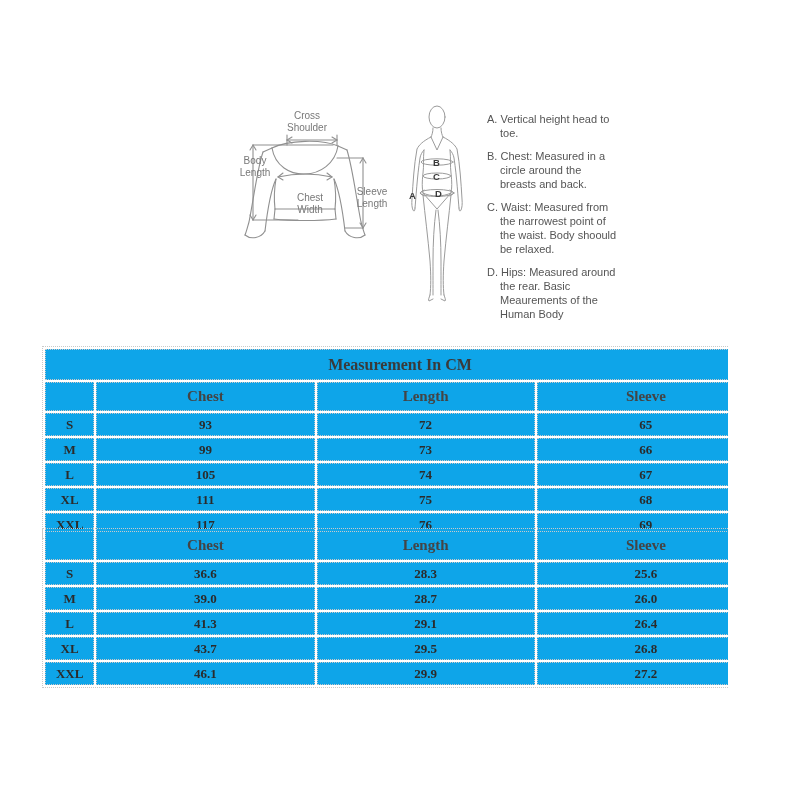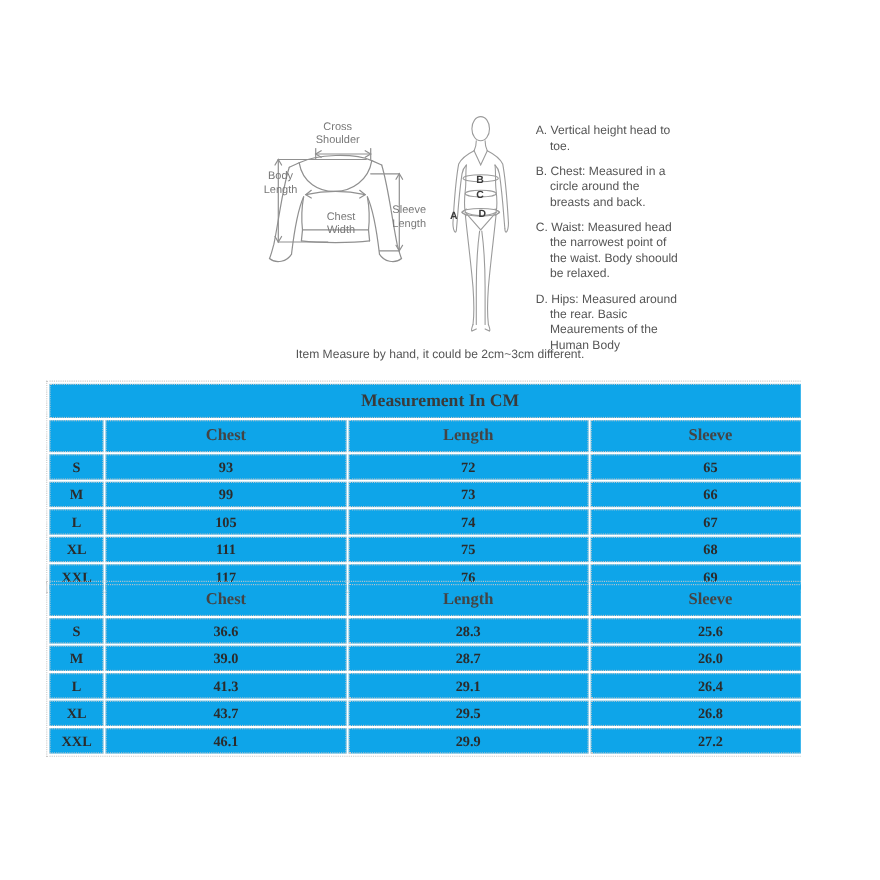--- a/index.html
+++ b/index.html
@@ -113,25 +113,24 @@
       <text x="6" y="96">A</text>
       <text x="30" y="63">B</text>
       <text x="30" y="77">C</text>
       <text x="32" y="94">D</text>
     </g>
   </svg>
 
   <div class="notes">
     <div class="note-item">A. Vertical height head to toe.</div>
     <div class="note-item">B. Chest: Measured in a circle around the breasts and back.</div>
-    <div class="note-item">C. Waist: Measured head the narrowest point of the waist. Body shoould be relaxed.</div>
+    <div class="note-item">C. Waist: Measured from the narrowest point of the waist. Body shoould be relaxed.</div>
     <div class="note-item">D. Hips: Measured around the rear. Basic Meaurements of the Human Body</div>
   </div>
 
-  <div class="hand-note">Item Measure by hand, it could be 2cm~3cm different.</div>
 
   <table class="size-table tbl-cm">
     <colgroup>
         <col style="width:7%">
         <col style="width:31%">
         <col style="width:31%">
         <col style="width:31%">
       </colgroup>
     <tbody>
       <tr>

